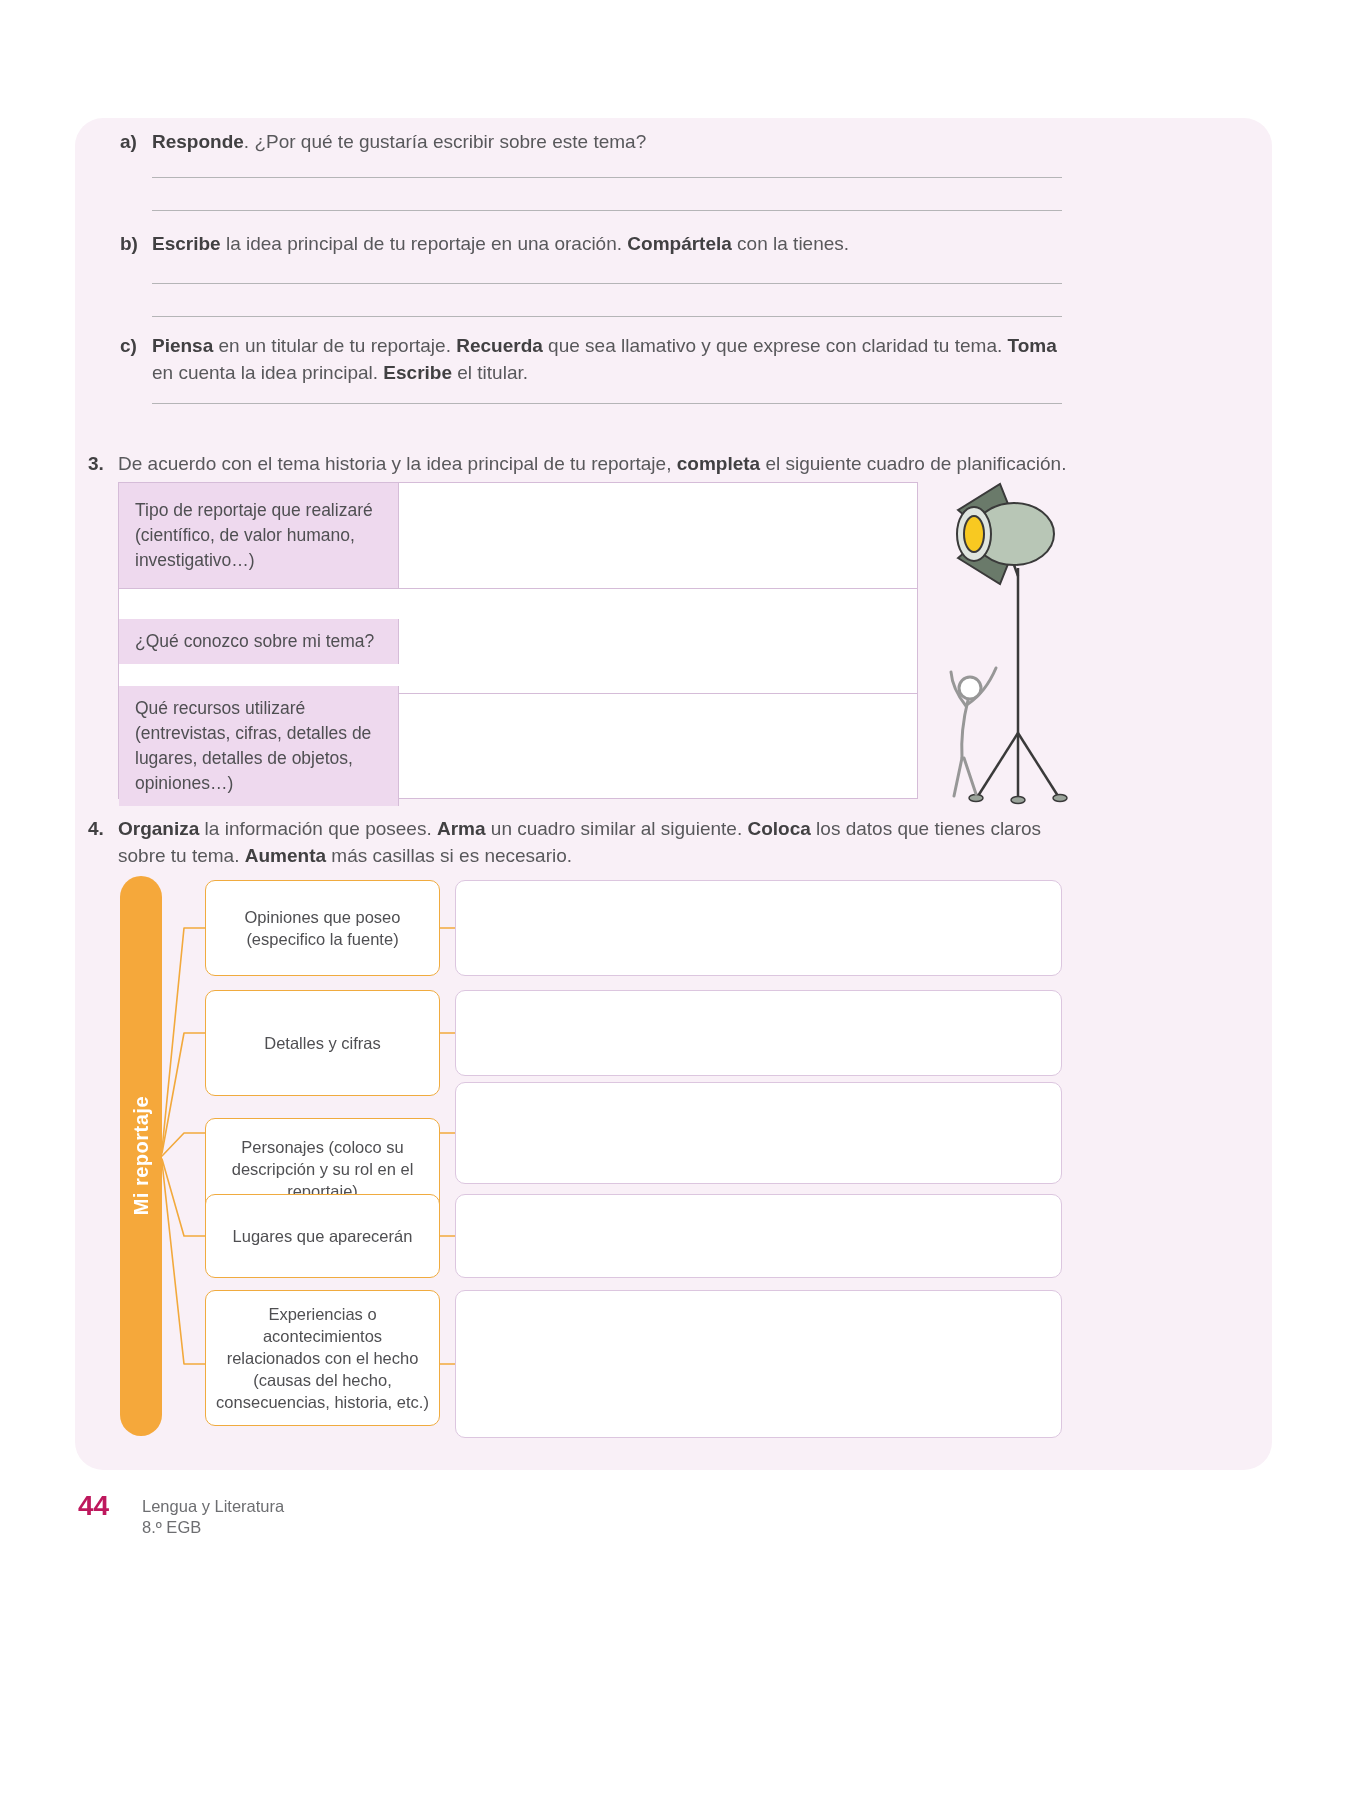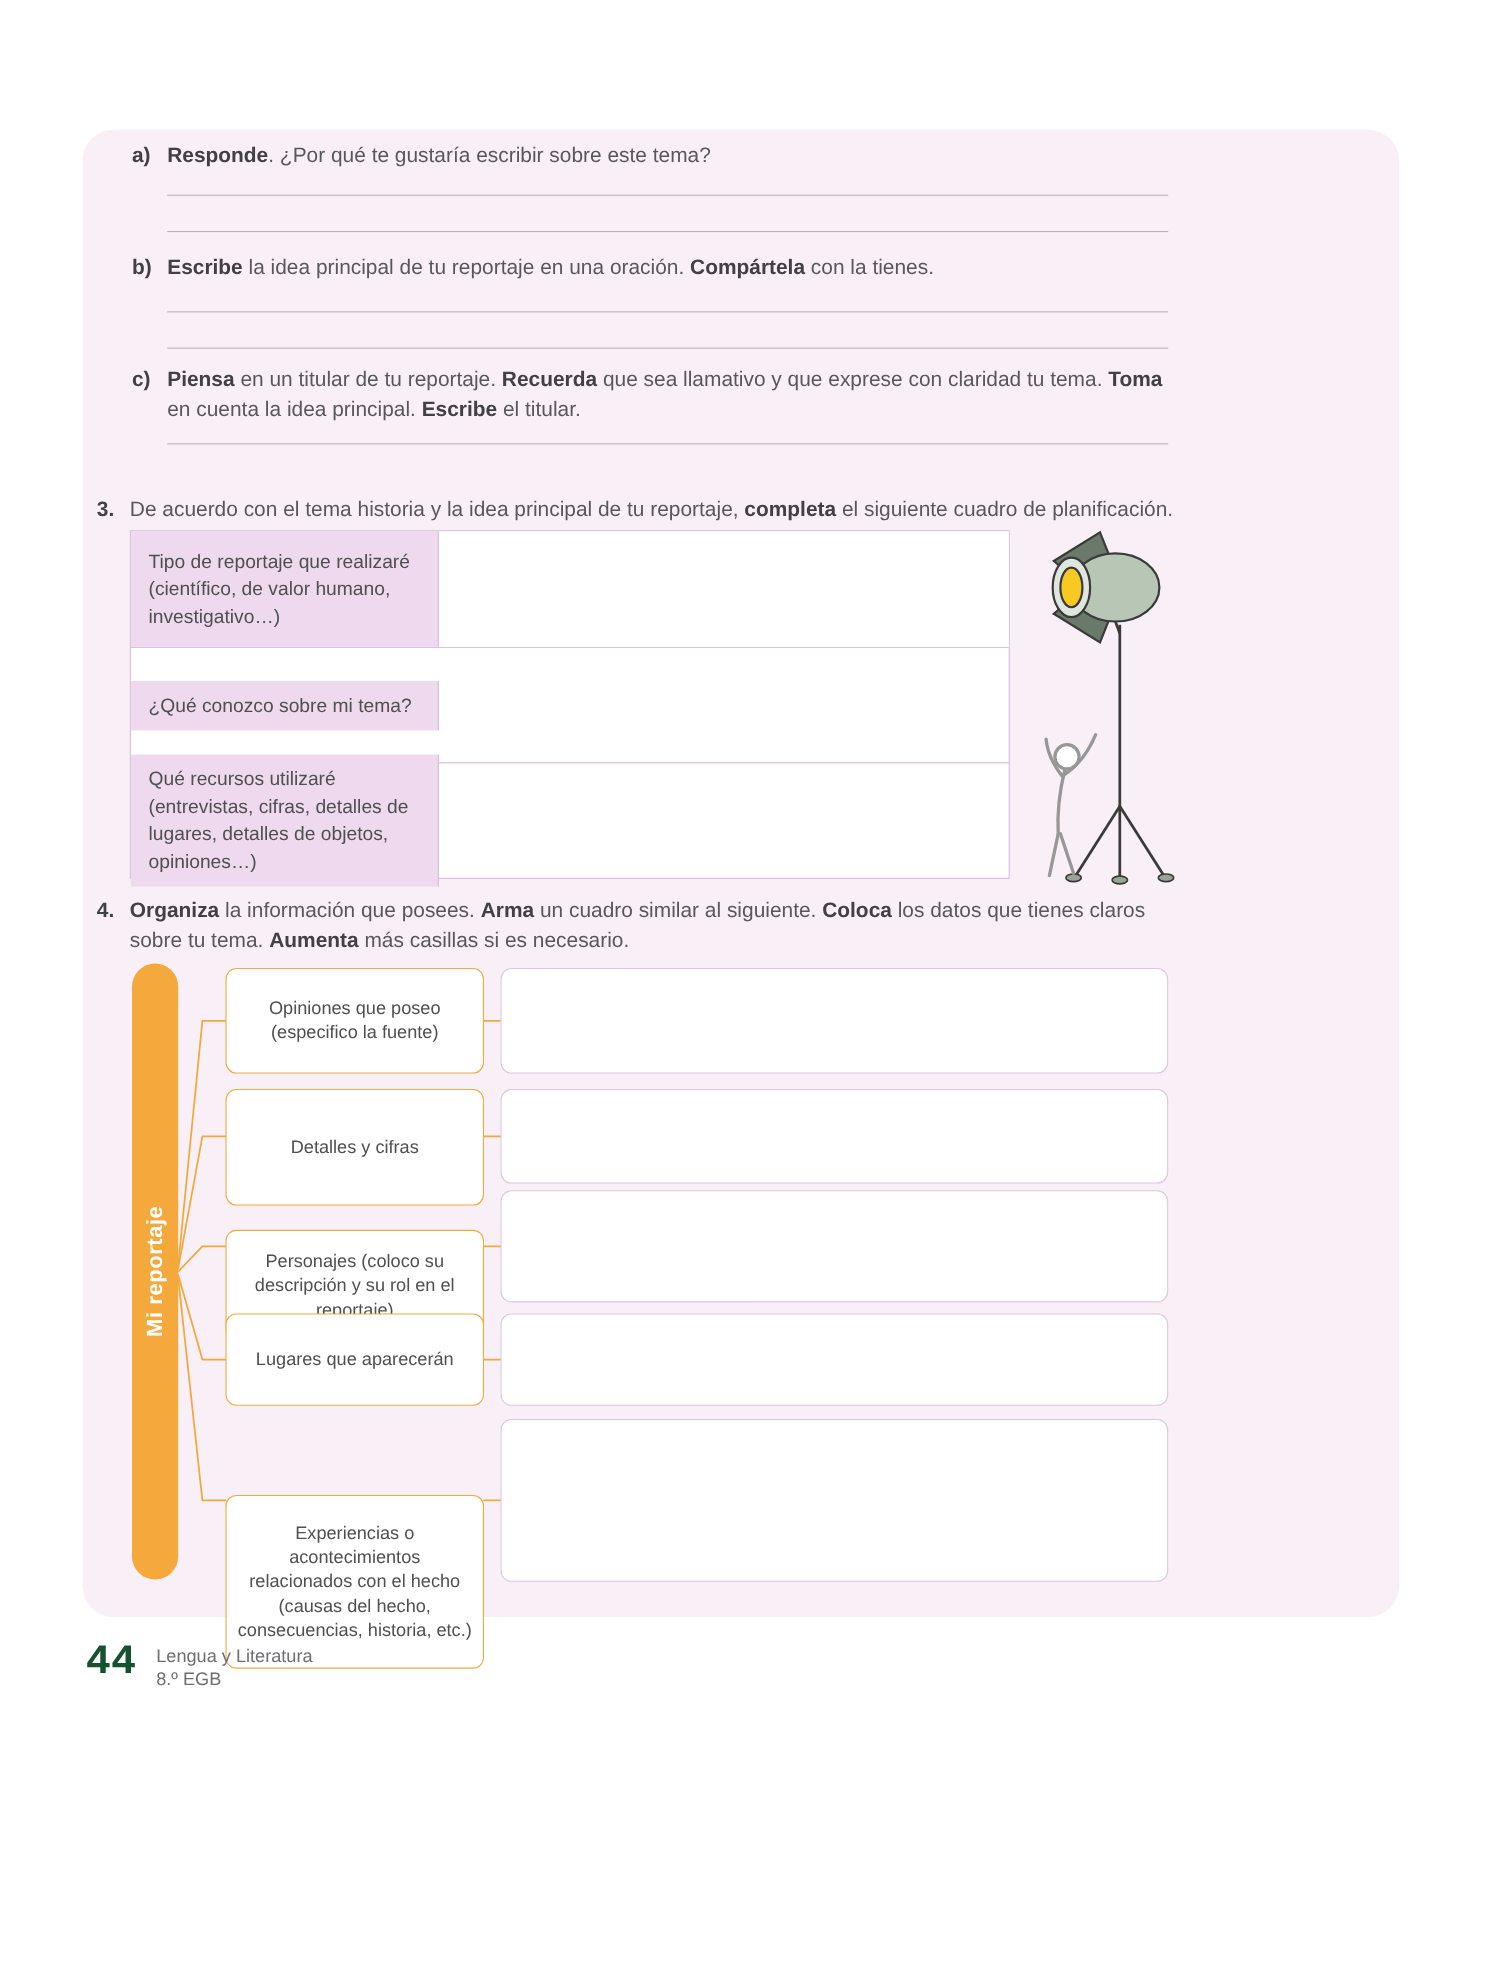--- a/index.html
+++ b/index.html
@@ -45,21 +45,21 @@
     position:absolute; left:205px; width:235px; background:#ffffff;
     border:1.5px solid #f0ab3f; border-radius:10px;
     display:flex; align-items:center; justify-content:center; text-align:center;
     padding:8px 10px; font-size:16.5px; line-height:22px; color:#4f4f52;
   }
   .rbox {
     position:absolute; left:455px; width:607px; background:#ffffff;
     border:1.5px solid #dcc6df; border-radius:10px;
   }
   svg.overlay { position:absolute; left:0; top:0; pointer-events:none; }
-  .footer-num { position:absolute; left:78px; top:1490px; font-size:38px; font-weight:bold; color:#14532d;font-family:Liberation Mono, monospace; }
+  .footer-num { position:absolute; left:78px; top:1490px; font-size:28px; font-weight:bold; color:#be185d; }
   .footer-txt { position:absolute; left:142px; font-size:16.5px; line-height:21px; color:#6d6e71; }
 </style>
 </head>
 <body>
 
 <div class="panel"></div>
 
 <div class="abs item-label" style="left:120px;top:128px">a)</div>
 <div class="abs itext" style="left:152px;top:128px;width:910px"><b>Responde</b><span>. ¿Por qué te gustaría escribir sobre este tema?</span></div>
 <div class="abs ansline" style="left:152px;top:177px;width:910px"></div>
@@ -154,21 +154,21 @@
   </div>
 <div class="lbox" style="top:990px;height:106px">
     <span>Detalles y cifras</span>
   </div>
 <div class="lbox" style="top:1118px;height:102px">
     <span>Personajes (coloco su descripción y su rol en el reportaje)</span>
   </div>
 <div class="lbox" style="top:1194px;height:84px">
     <span>Lugares que aparecerán</span>
   </div>
-<div class="lbox" style="top:1359px;height:158px">
+<div class="lbox" style="top:1290px;height:136px">
     <span>Experiencias o acontecimientos relacionados con el hecho (causas del hecho, consecuencias, historia, etc.)</span>
   </div>
 
 <div class="rbox" style="top:880px;height:96px"></div>
 <div class="rbox" style="top:990px;height:86px"></div>
 <div class="rbox" style="top:1082px;height:102px"></div>
 <div class="rbox" style="top:1194px;height:84px"></div>
 <div class="rbox" style="top:1290px;height:148px"></div>
 
 <div class="footer-num">44</div>

